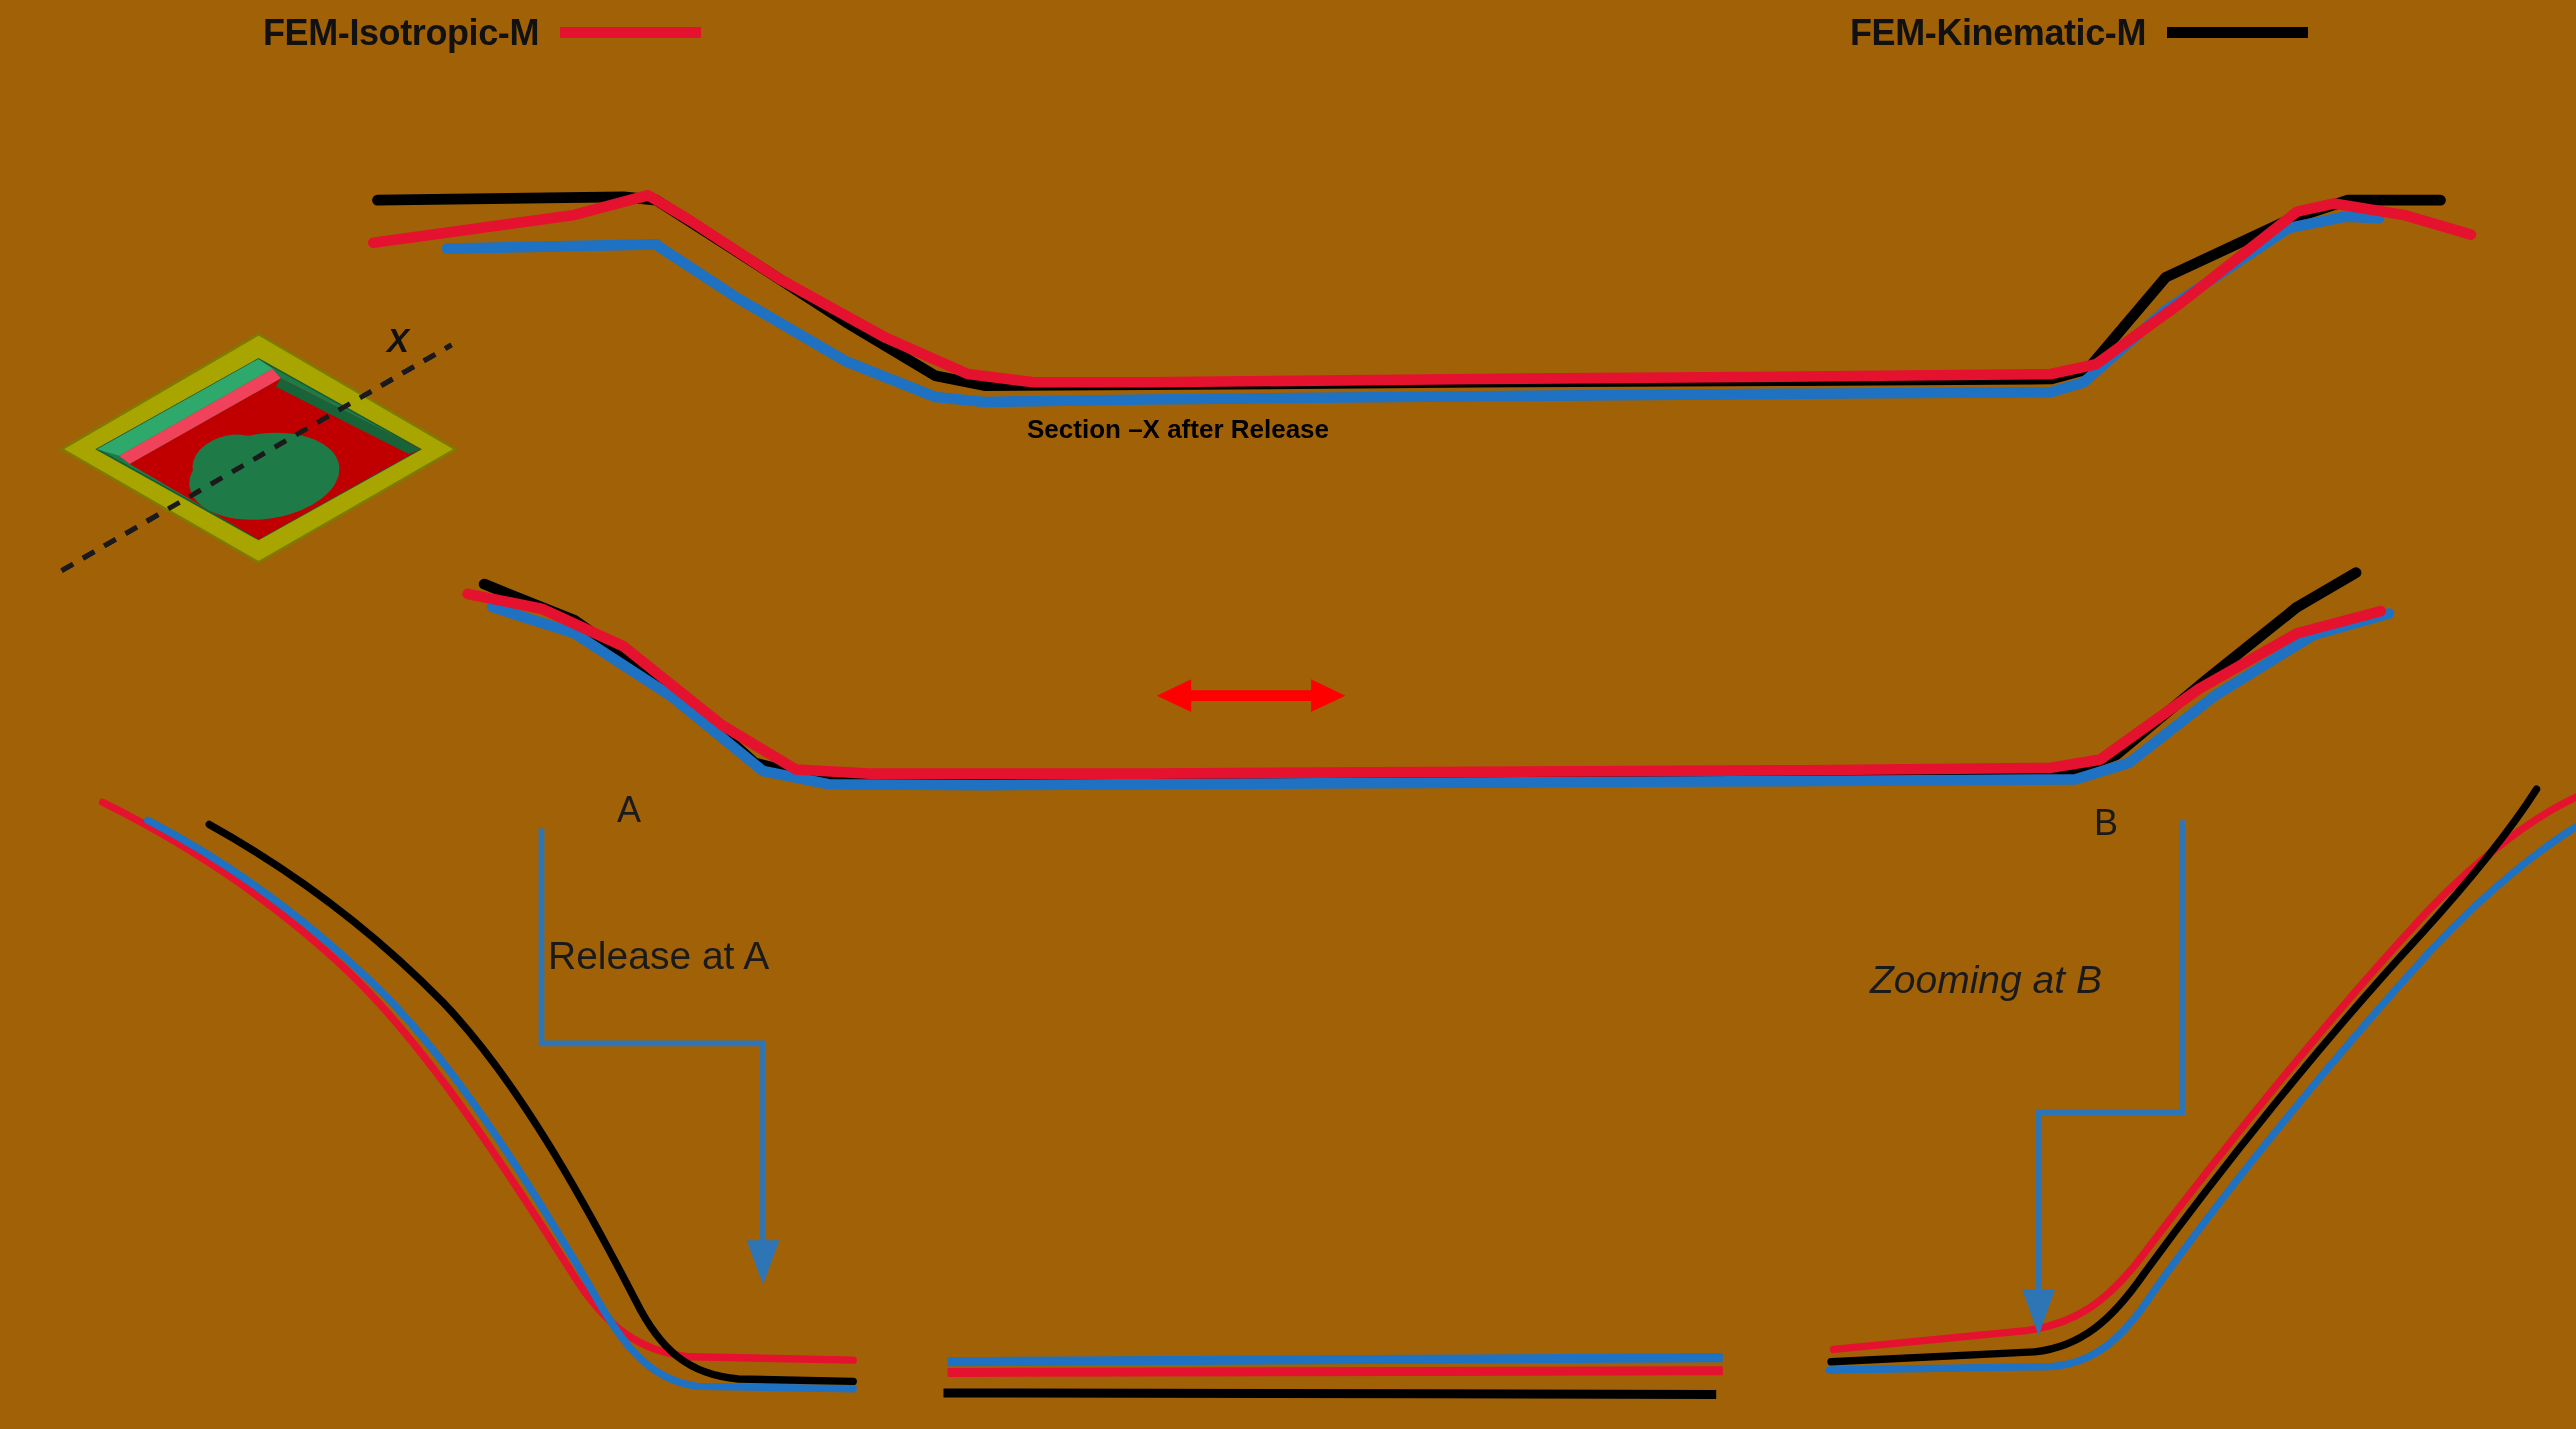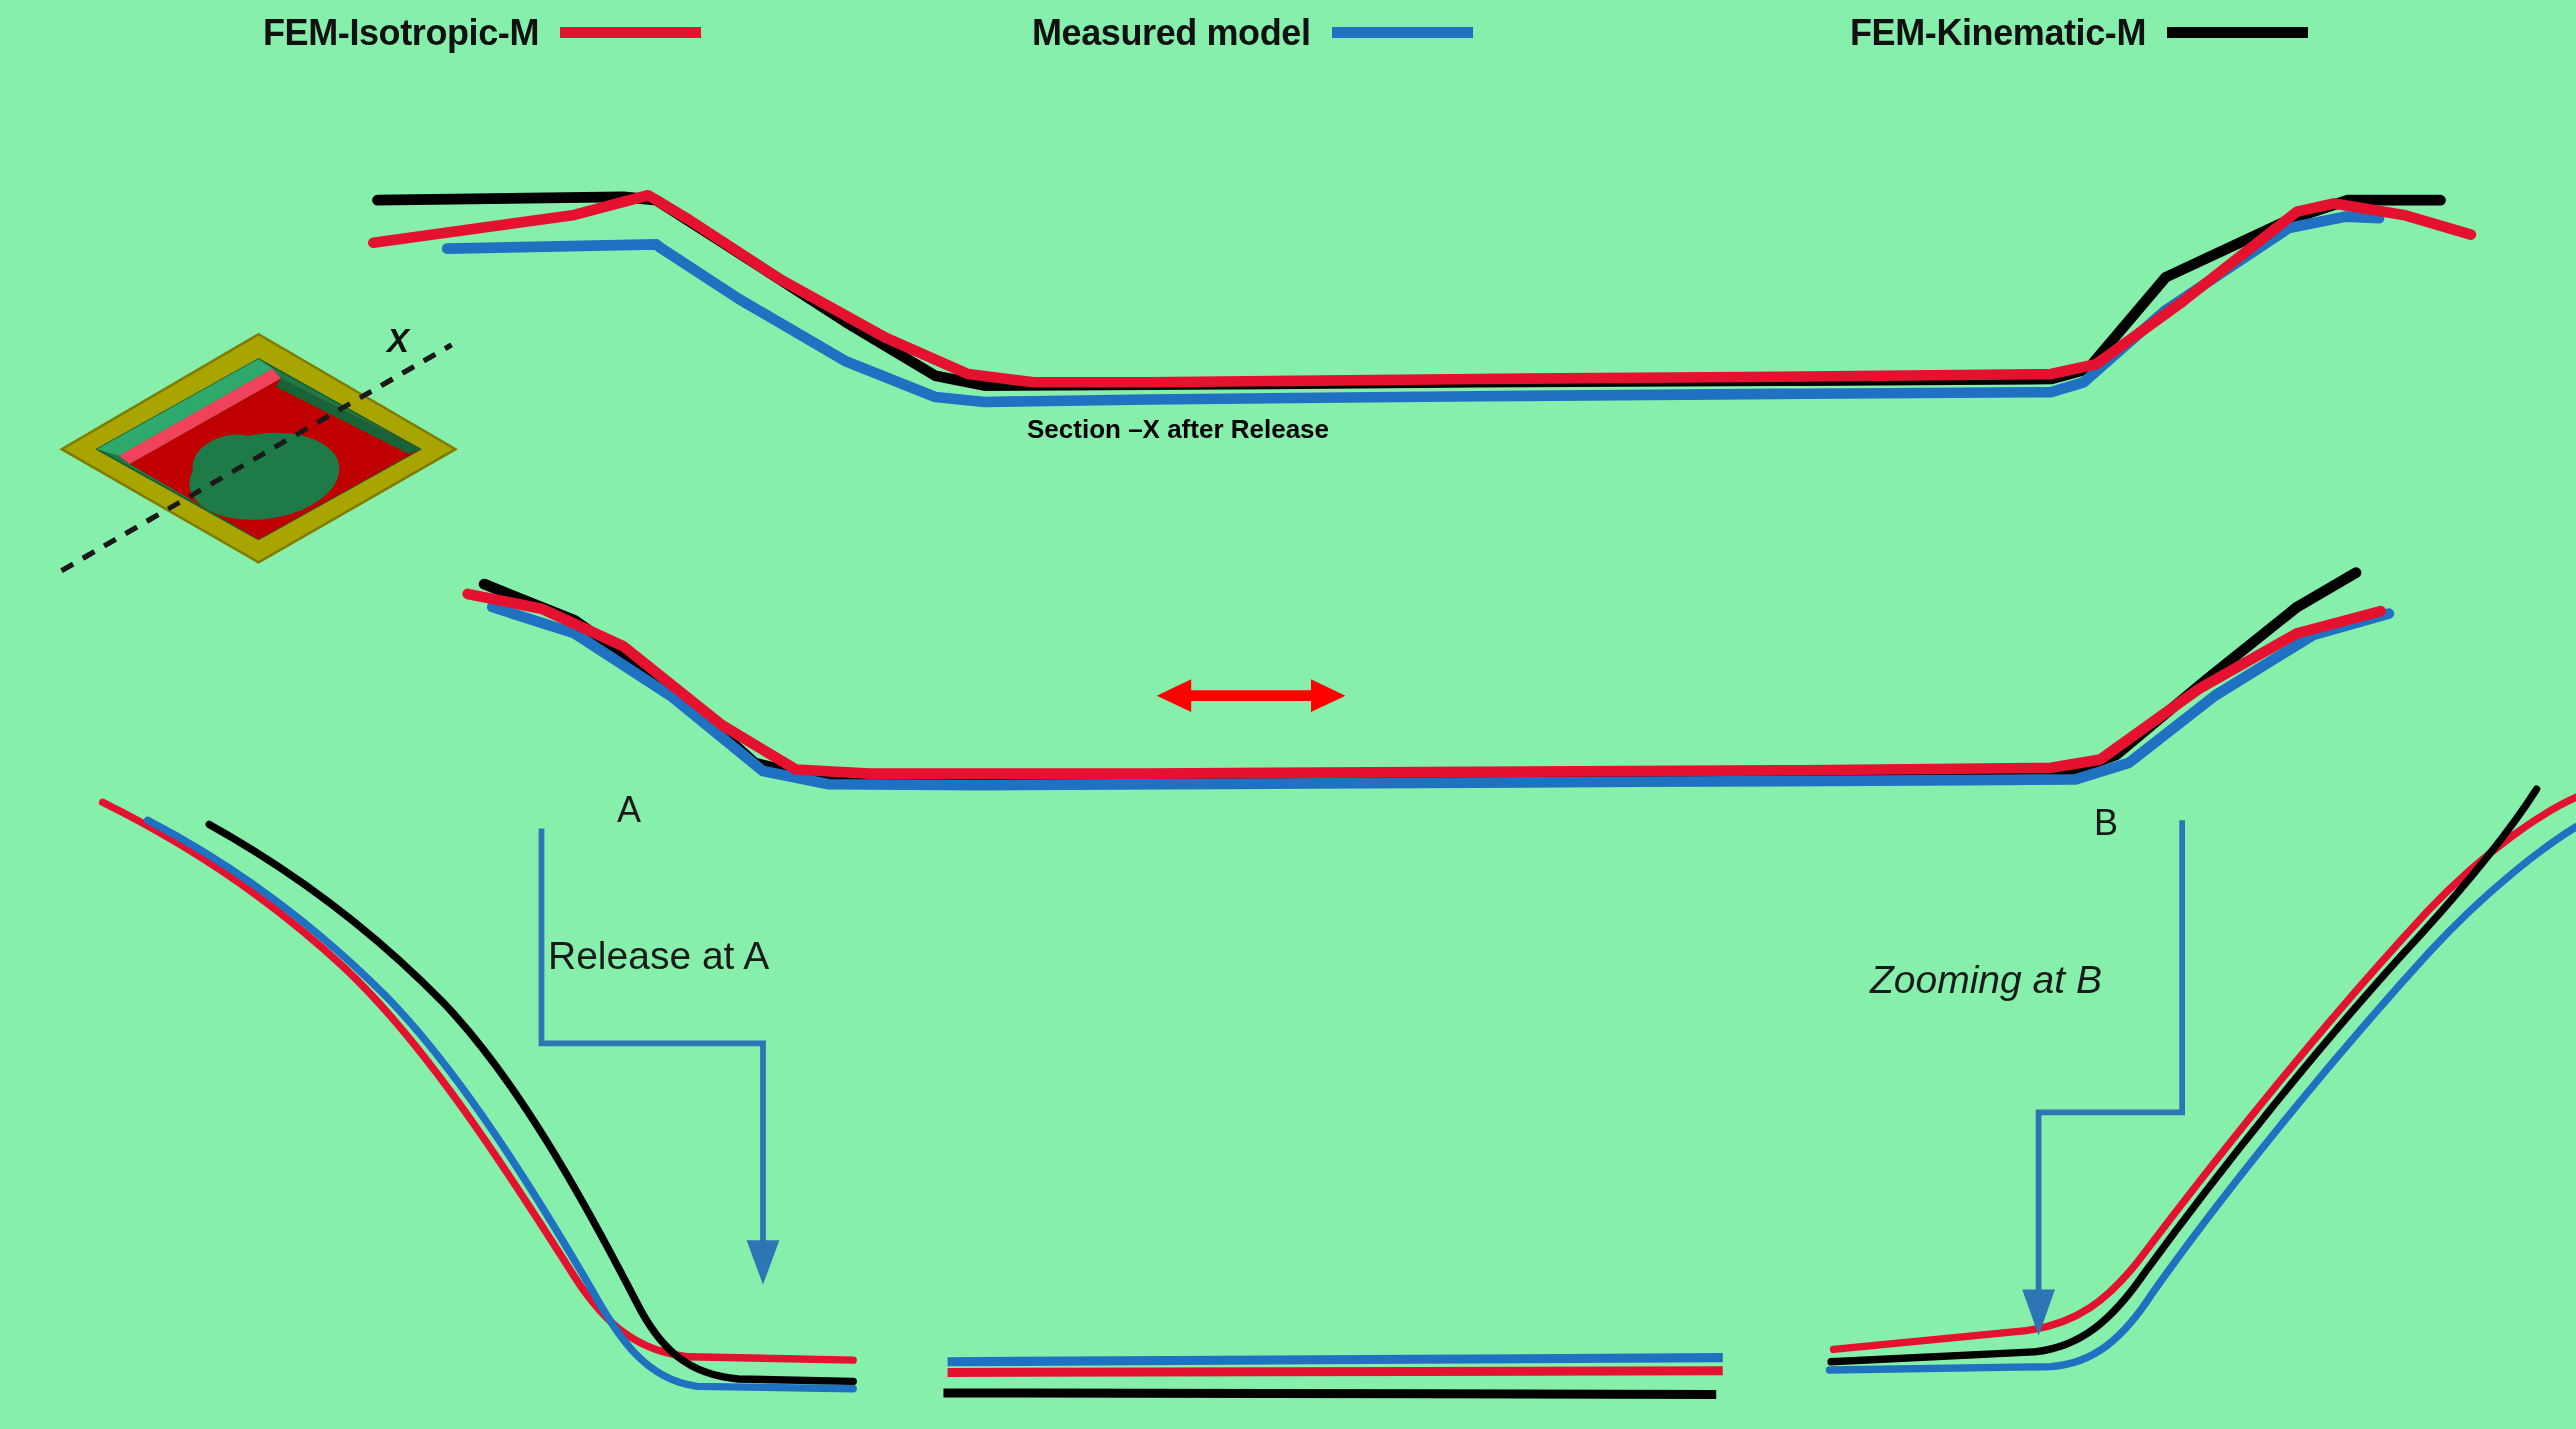--- a/index.html
+++ b/index.html
@@ -8,21 +8,21 @@
     background: #ffffff;
   }
   body {
     font-family: "Liberation Sans", sans-serif;
     color: #000000;
   }
   #figure {
     position: relative;
     width: 2576px;
     height: 1429px;
-    background: #86efac;
+    background: #a16207;
     overflow: hidden;
   }
 
   
   .legend-item {
     position: absolute;
     display: flex;
     align-items: center;
     white-space: nowrap;
   }
@@ -87,24 +87,20 @@
 </head>
 <body>
 
 <div id="figure">
 
   <div class="legend-item" style="left:263px; top:11.5px;">
     <span class="legend-label">FEM-Isotropic-M</span>
     <span class="legend-swatch" style="background:#E4122E;"></span>
   </div>
 
-  <div class="legend-item" style="left:1032px; top:11.5px;">
-    <span class="legend-label">Measured model</span>
-    <span class="legend-swatch" style="background:#1F71C1;"></span>
-  </div>
 
   <div class="legend-item" style="left:1850px; top:11.5px;">
     <span class="legend-label">FEM-Kinematic-M</span>
     <span class="legend-swatch" style="background:#000000;"></span>
   </div>
 
   <svg class="thumb" style="left:41px; top:308px;" width="427" height="279" viewBox="0 0 520 340">
 
     <line x1="25" y1="320" x2="500" y2="45" stroke="#1a1a1a" stroke-width="6" stroke-dasharray="16 14"></line>
 

